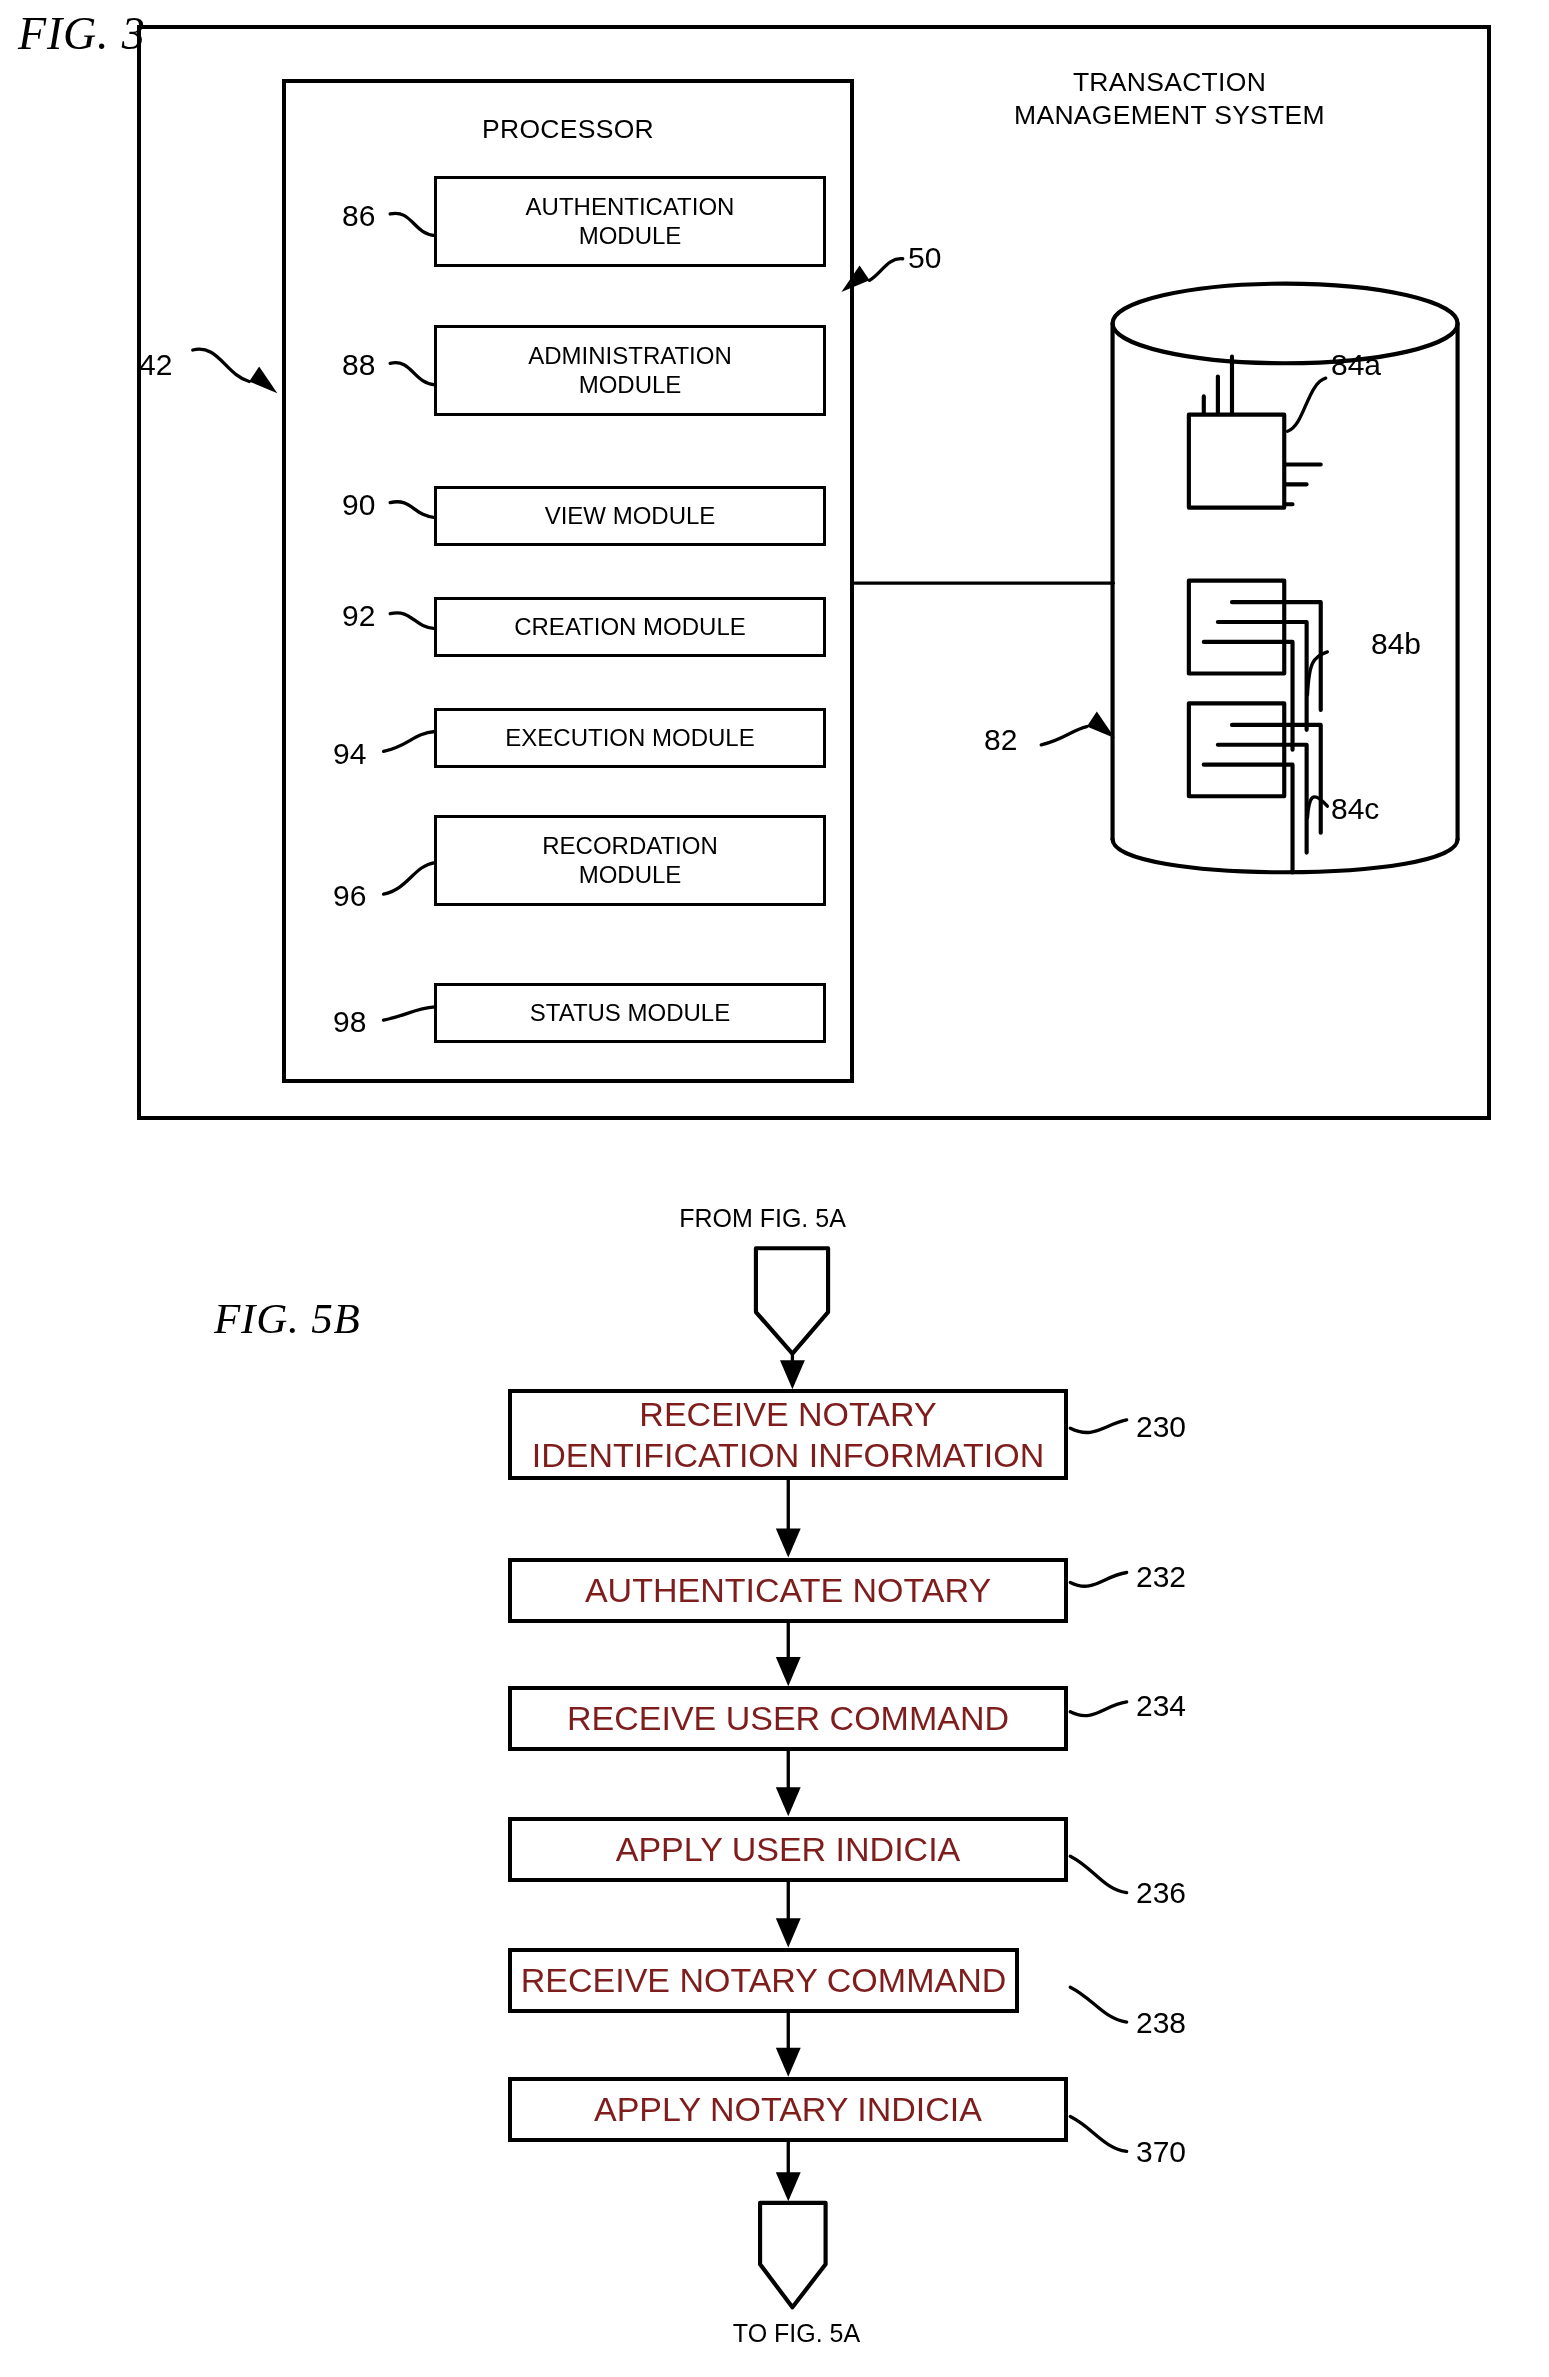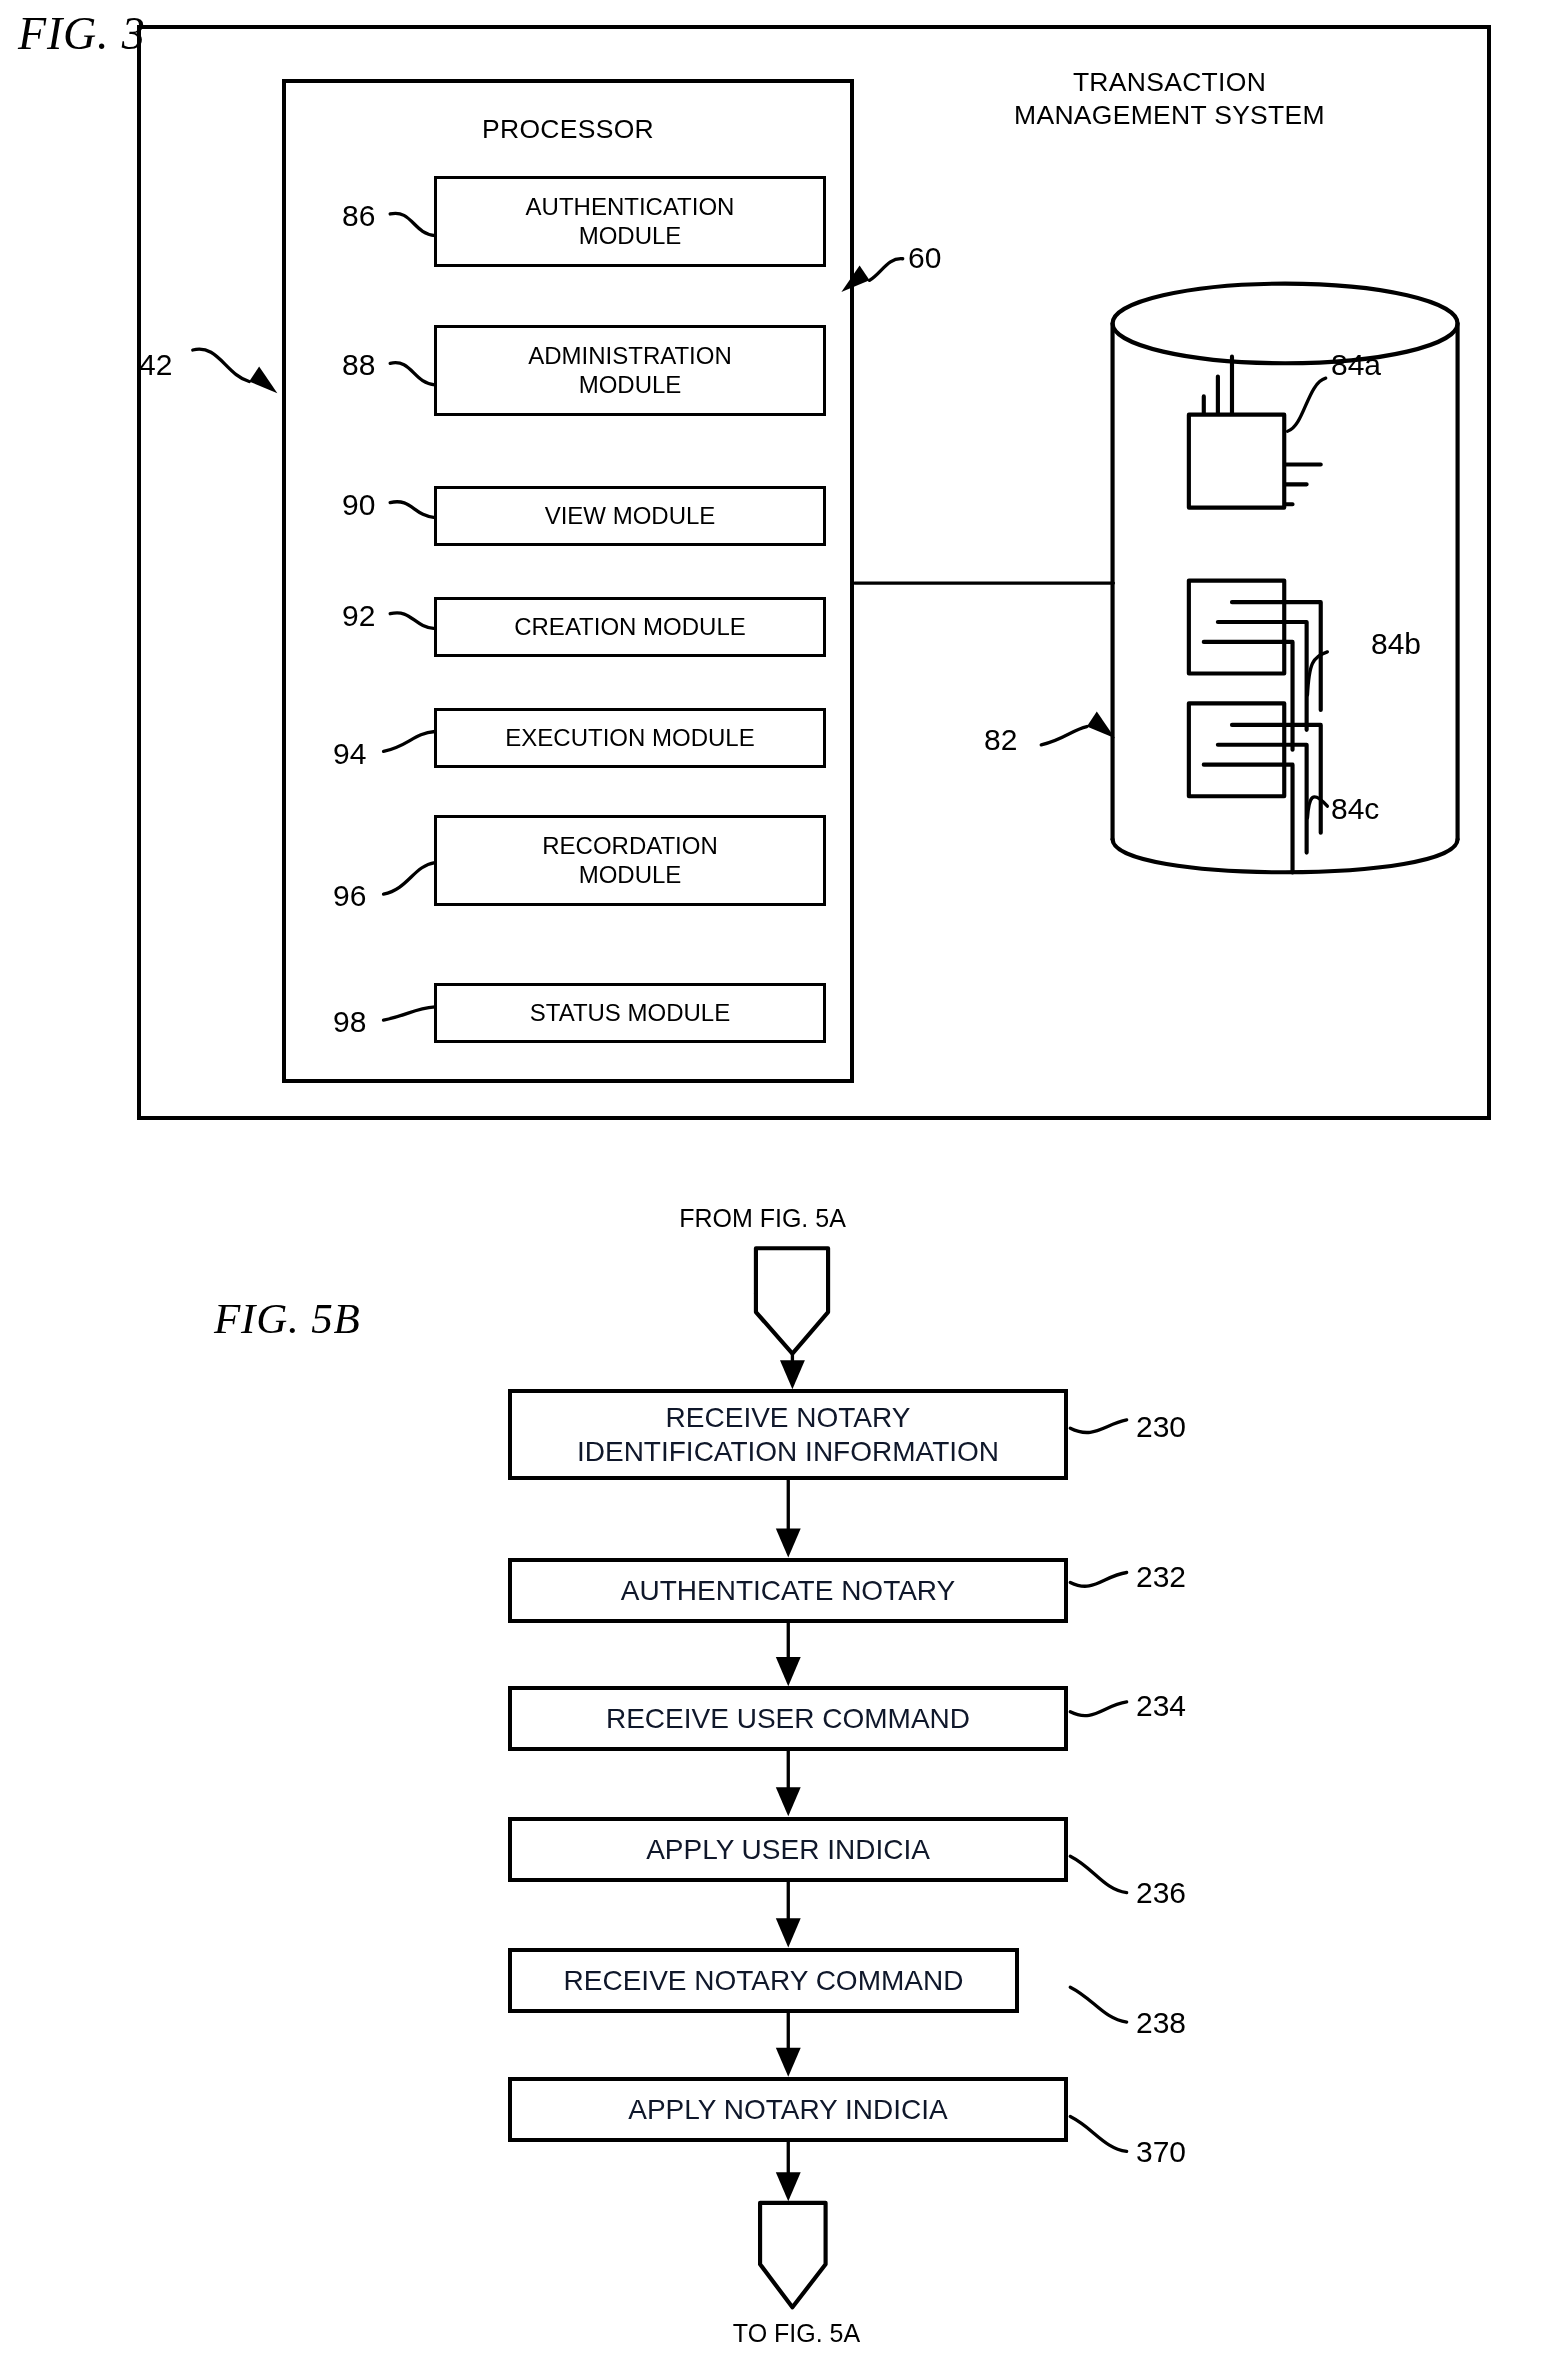--- a/index.html
+++ b/index.html
@@ -115,23 +115,23 @@
   .flowbox {
     position: absolute;
     border: 4.1px solid #000;
     box-sizing: border-box;
     background: #fff;
     display: flex;
     align-items: center;
     justify-content: center;
     text-align: center;
     font-family: "Liberation Sans", sans-serif;
-    font-size: 28px;
+    font-size: 34px;
     line-height: 1.2;
-    color: #0f172a;
+    color: #7f1d1d;
   }
 
   
   .conn-letter {
     position: absolute;
     font-family: "Liberation Sans", sans-serif;
     font-size: 28px;
     text-align: center;
     color: #000;
   }
@@ -192,21 +192,21 @@
   </div>
 
   <div class="ref" style="left:139px; top:348px;">42</div>
   <div class="ref" style="left:342px; top:199px;">86</div>
   <div class="ref" style="left:342px; top:348px;">88</div>
   <div class="ref" style="left:342px; top:488px;">90</div>
   <div class="ref" style="left:342px; top:599px;">92</div>
   <div class="ref" style="left:333px; top:737px;">94</div>
   <div class="ref" style="left:333px; top:879px;">96</div>
   <div class="ref" style="left:333px; top:1005px;">98</div>
-  <div class="ref" style="left:908px; top:241px;">60</div>
+  <div class="ref" style="left:908px; top:241px;">50</div>
   <div class="ref" style="left:984px; top:723px;">82</div>
   <div class="ref" style="left:1331px; top:348px;">84a</div>
   <div class="ref" style="left:1331px; top:627px;margin-left:40px;">84b</div>
   <div class="ref" style="left:1331px; top:792px;">84c</div>
 
   <div class="fig-title" id="fig5b-title">FIG. 5B</div>
 
   <div class="lbl" style="left:630px; top:1204px; width:265px; text-align:center;">FROM FIG. 5A</div>
 
   <div class="conn-letter" style="left:730px; top:1269px; width:66px;">A</div>

